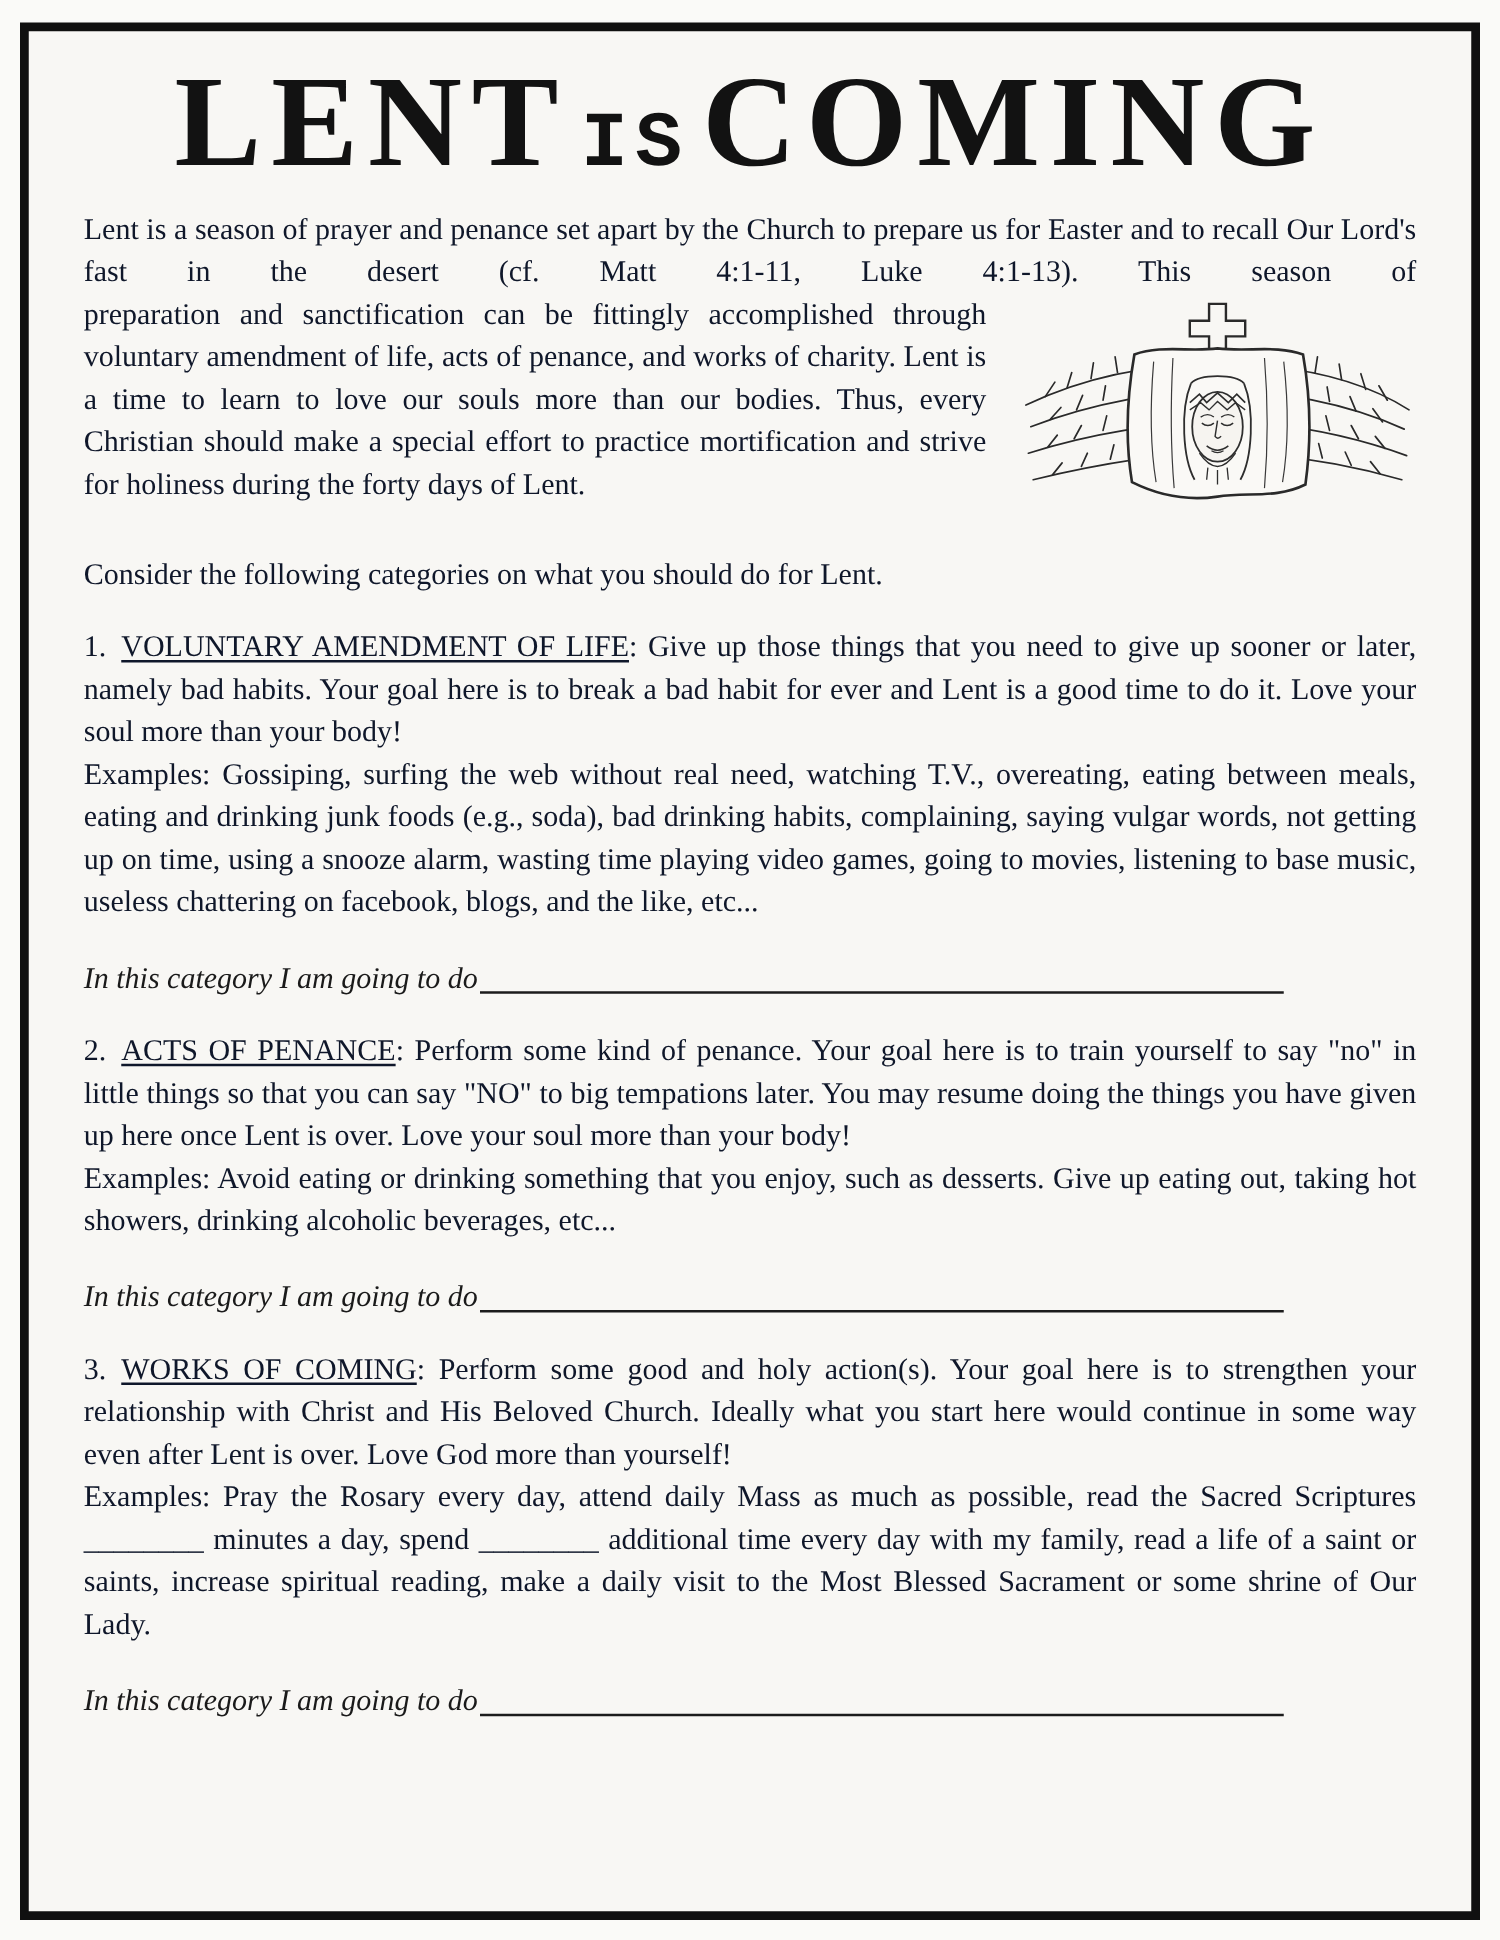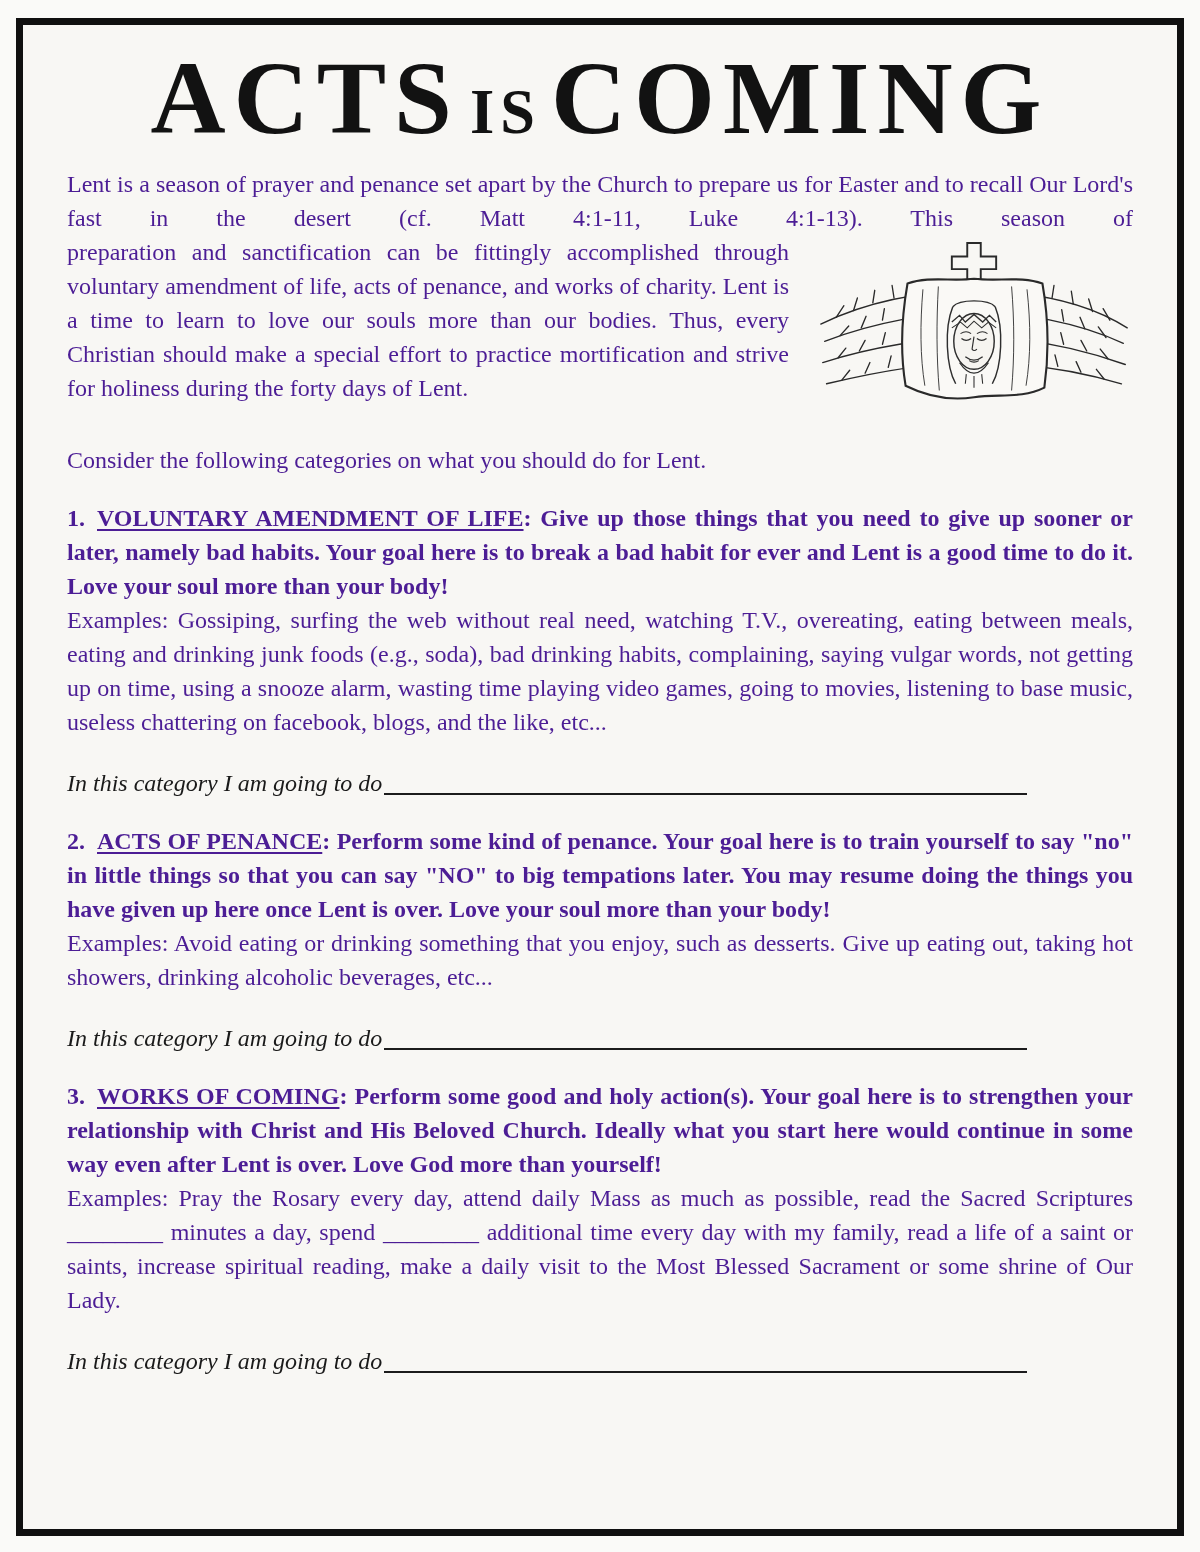--- a/index.html
+++ b/index.html
@@ -28,27 +28,28 @@
     letter-spacing:8px;
     color:#121212;
     margin-bottom:16px;
     white-space:nowrap;
   }
   .title .tis{
     font-size:0.60em;
     text-transform:uppercase;
     letter-spacing:6px;
     margin:0 10px;
+    font-family:Liberation Mono, monospace;
   }
   
   .serif{
     font-family:"Liberation Serif", serif;
     font-size:24px;
     line-height:34px;
-    color:#4c1d95;
+    color:#0f172a;
   }
   .justify{ text-align:justify; }
   .last-justify{ text-align-last:justify; }
   
   .intro-block::after{ content:""; display:block; clear:both; }
   .illustration{
     float:right;
     width:318px; height:198px;
     margin:4px 0 6px 26px;
   }
@@ -60,21 +61,21 @@
     font-size:34px;
     line-height:44px;
     letter-spacing:0.5px;
     color:#141414;
     margin:18px 0 10px 0;
     white-space:nowrap;
   }
   .consider{ margin-bottom:6px; }
   
   .category{ margin-top:24px; }
-  .category .head{ font-weight:700; }
+  .category .head{ font-weight:400; }
   .category .num{ margin-right:12px; }
   .u{
     text-decoration:underline;
     text-decoration-thickness:2px;
     text-underline-offset:3px;
   }
   
   .fill-line{
     display:flex;
     margin-top:27px;
@@ -94,21 +95,21 @@
   .confession .rule-short{
     flex:0 0 300px;
     margin:0 0 5px 16px;
   }
 </style>
 </head>
 <body>
 
 <div class="page">
 
-  <h1 class="title"><span>ACTS</span><span class="tis">is</span><span>COMING</span></h1>
+  <h1 class="title"><span>LENT</span><span class="tis">is</span><span>COMING</span></h1>
 
   <div class="intro-block">
     <p class="serif justify last-justify">Lent is a season of prayer and penance set apart by the Church to prepare us for Easter and to recall Our Lord's fast in the desert (cf. Matt 4:1-11, Luke 4:1-13). This season of</p>
 
     <div class="illustration">
       <svg viewBox="0 0 330 205" width="318" height="198" xmlns="http://www.w3.org/2000/svg">
 
         <g stroke="#2a2a2a" fill="none" stroke-width="1.4" stroke-linecap="round">
           <path d="M6,88 C60,62 115,54 165,54 C225,54 280,64 324,92"></path>
           <path d="M10,106 C62,86 120,76 165,76 C215,76 272,86 320,108"></path>

